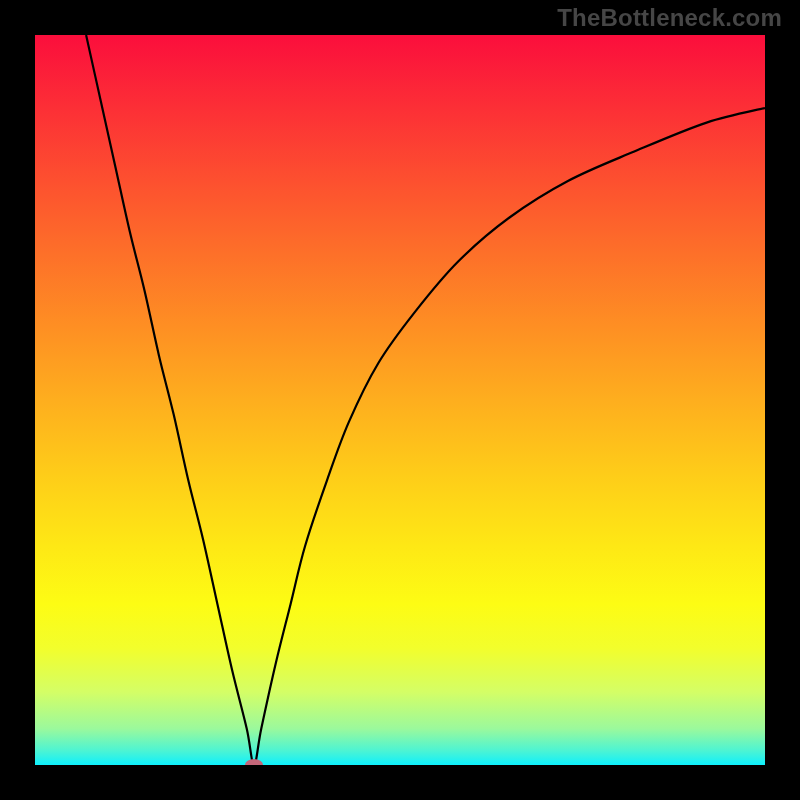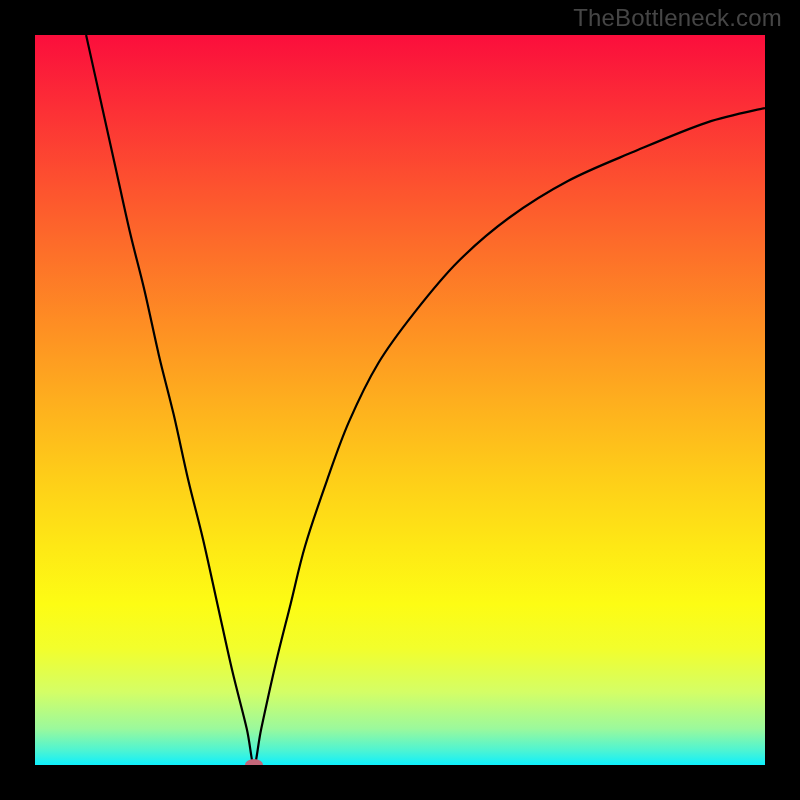--- a/index.html
+++ b/index.html
@@ -16,21 +16,21 @@
     width: 800px;
     height: 800px;
     background: #000000;
   }
   .watermark {
     position: absolute;
     top: 4px;
     right: 18px;
     color: #464646;
     font-size: 24px;
-    font-weight: 400;
+    font-weight: 700;
     letter-spacing: 0.2px;
     user-select: none;
     z-index: 10;
   }
   .plot {
     position: absolute;
     left: 35px;
     top: 35px;
     width: 730px;
     height: 730px;

